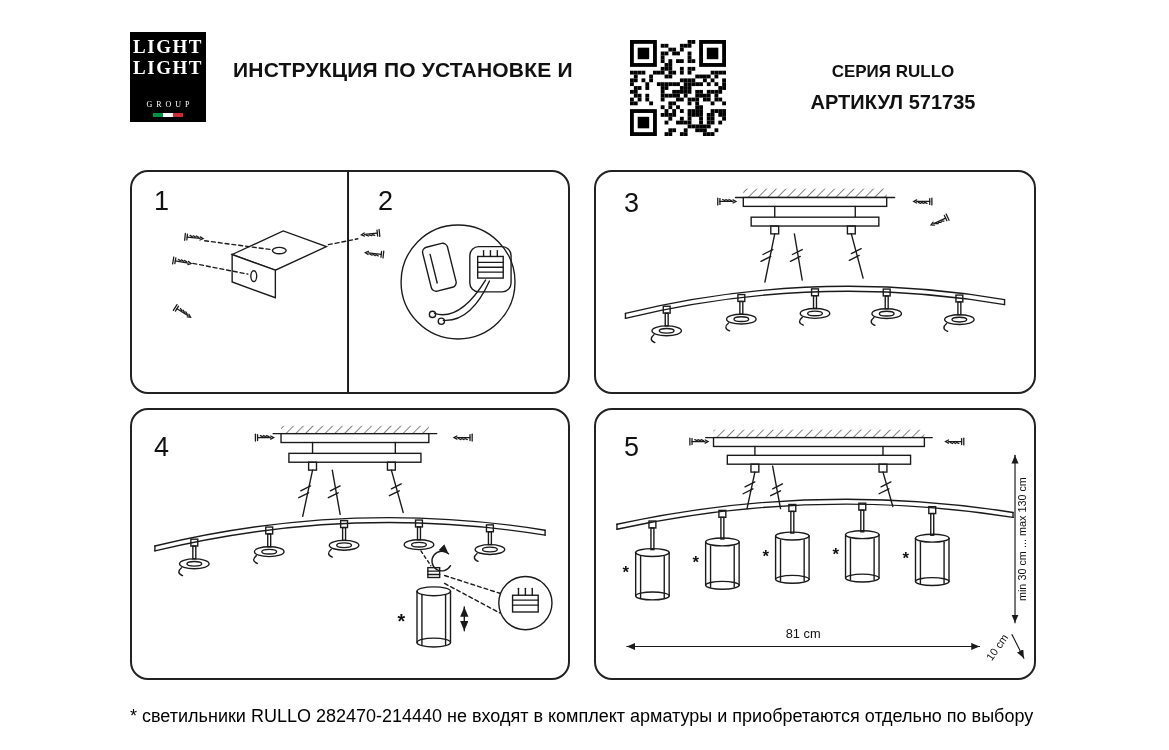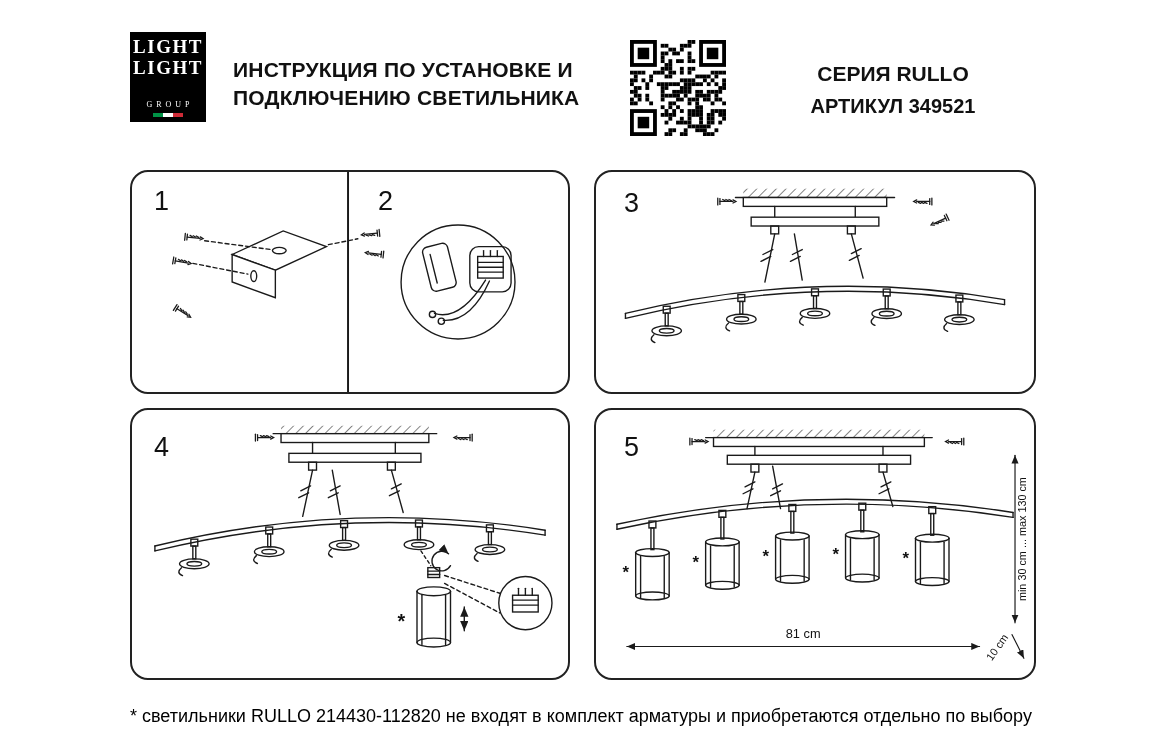--- a/index.html
+++ b/index.html
@@ -16,21 +16,21 @@
   .logo-flag span { width:10px; height:4px; display:block; }
   .fg { background:#009246; } .fw { background:#ffffff; } .fr { background:#ce2b37; }
 
   .title { position:absolute; left:233px; top:56px; font-size:21px; font-weight:bold;
            line-height:1.32; letter-spacing:.2px; color:#111; }
 
   .qr { position:absolute; left:630px; top:40px; width:96px; height:96px; }
   .qr svg { width:100%; height:100%; display:block; }
 
   .series { position:absolute; left:788px; top:62px; width:210px; text-align:center; }
-  .series-name { font-size:21px; font-weight:bold; }
+  .series-name { font-size:17px; font-weight:bold; }
   .article { font-size:20px; font-weight:bold; margin-top:9px; }
 
   .panel { position:absolute; border:2px solid #222; border-radius:18px; background:#fff; }
   .panel svg.diagram { position:absolute; inset:0; width:100%; height:100%; }
   .panel12 { left:130px; top:170px; width:440px; height:224px; }
   .panel3  { left:594px; top:170px; width:442px; height:224px; }
   .panel4  { left:130px; top:408px; width:440px; height:272px; }
   .panel5  { left:594px; top:408px; width:442px; height:272px; }
 
   .stepnum { position:absolute; font-size:27px; font-weight:400; color:#111; z-index:2; }
@@ -56,21 +56,20 @@
     <div class="logo-group">GROUP</div>
     <div class="logo-flag">
         <span class="fg"></span>
         <span class="fw"></span>
         <span class="fr"></span>
       </div>
   </div>
 
   <div class="title">
     <div>ИНСТРУКЦИЯ ПО УСТАНОВКЕ И</div>
-    <div>ПОДКЛЮЧЕНИЮ СВЕТИЛЬНИКА</div>
   </div>
 
   <div class="qr">
     <svg viewBox="0 0 96 96">
         <rect x="57.599999999999994" y="0" width="3.84" height="3.84" fill="#000"></rect>
         <rect x="61.44" y="0" width="3.84" height="3.84" fill="#000"></rect>
         <rect x="30.72" y="3.84" width="3.84" height="3.84" fill="#000"></rect>
         <rect x="34.56" y="3.84" width="3.84" height="3.84" fill="#000"></rect>
         <rect x="49.92" y="3.84" width="3.84" height="3.84" fill="#000"></rect>
         <rect x="53.76" y="3.84" width="3.84" height="3.84" fill="#000"></rect>
@@ -281,21 +280,21 @@
         <rect x="72.96" y="3.84" width="19.2" height="19.2" fill="#fff"></rect>
         <rect x="76.8" y="7.68" width="11.52" height="11.52" fill="#000"></rect>
         <rect x="0" y="69.12" width="26.88" height="26.88" fill="#000"></rect>
         <rect x="3.84" y="72.96" width="19.2" height="19.2" fill="#fff"></rect>
         <rect x="7.68" y="76.8" width="11.52" height="11.52" fill="#000"></rect>
       </svg>
   </div>
 
   <div class="series">
     <div class="series-name">СЕРИЯ RULLO</div>
-    <div class="article">АРТИКУЛ 349521</div>
+    <div class="article">АРТИКУЛ 571735</div>
   </div>
 
   <section class="panel panel12">
     <div class="stepnum n1">1</div>
     <div class="stepnum n2">2</div>
     <svg class="diagram" viewBox="0 0 440 224">
       <defs>
         <g id="scrA" stroke="#1a1a1a" stroke-width="1.3" fill="none" stroke-linecap="round">
           <line x1="0" y1="-3.5" x2="0" y2="3.5"></line>
           <line x1="2.2" y1="-3" x2="2.2" y2="3"></line>
@@ -566,14 +565,14 @@
       <text x="100" y="159.9" text-anchor="middle" font-size="17" font-weight="bold">*</text>
       <text x="171" y="153.9" text-anchor="middle" font-size="17" font-weight="bold">*</text>
       <text x="242" y="152.6" text-anchor="middle" font-size="17" font-weight="bold">*</text>
       <text x="313" y="156.1" text-anchor="middle" font-size="17" font-weight="bold">*</text>
       <text x="209" y="231" text-anchor="middle" font-size="13">81 cm</text>
       <text x="435" y="131" text-anchor="middle" font-size="11" transform="rotate(-90 435 131)">min 30 cm ... max 130 cm</text>
       <text x="409" y="243" text-anchor="middle" font-size="11" transform="rotate(-55 409 243)">10 cm</text>
     </svg>
   </section>
 
-  <footer class="footnote">* светильники RULLO 214430-112820 не входят в комплект арматуры и приобретаются отдельно по выбору</footer>
+  <footer class="footnote">* светильники RULLO 282470-214440 не входят в комплект арматуры и приобретаются отдельно по выбору</footer>
 </div>
 
 </body></html>

